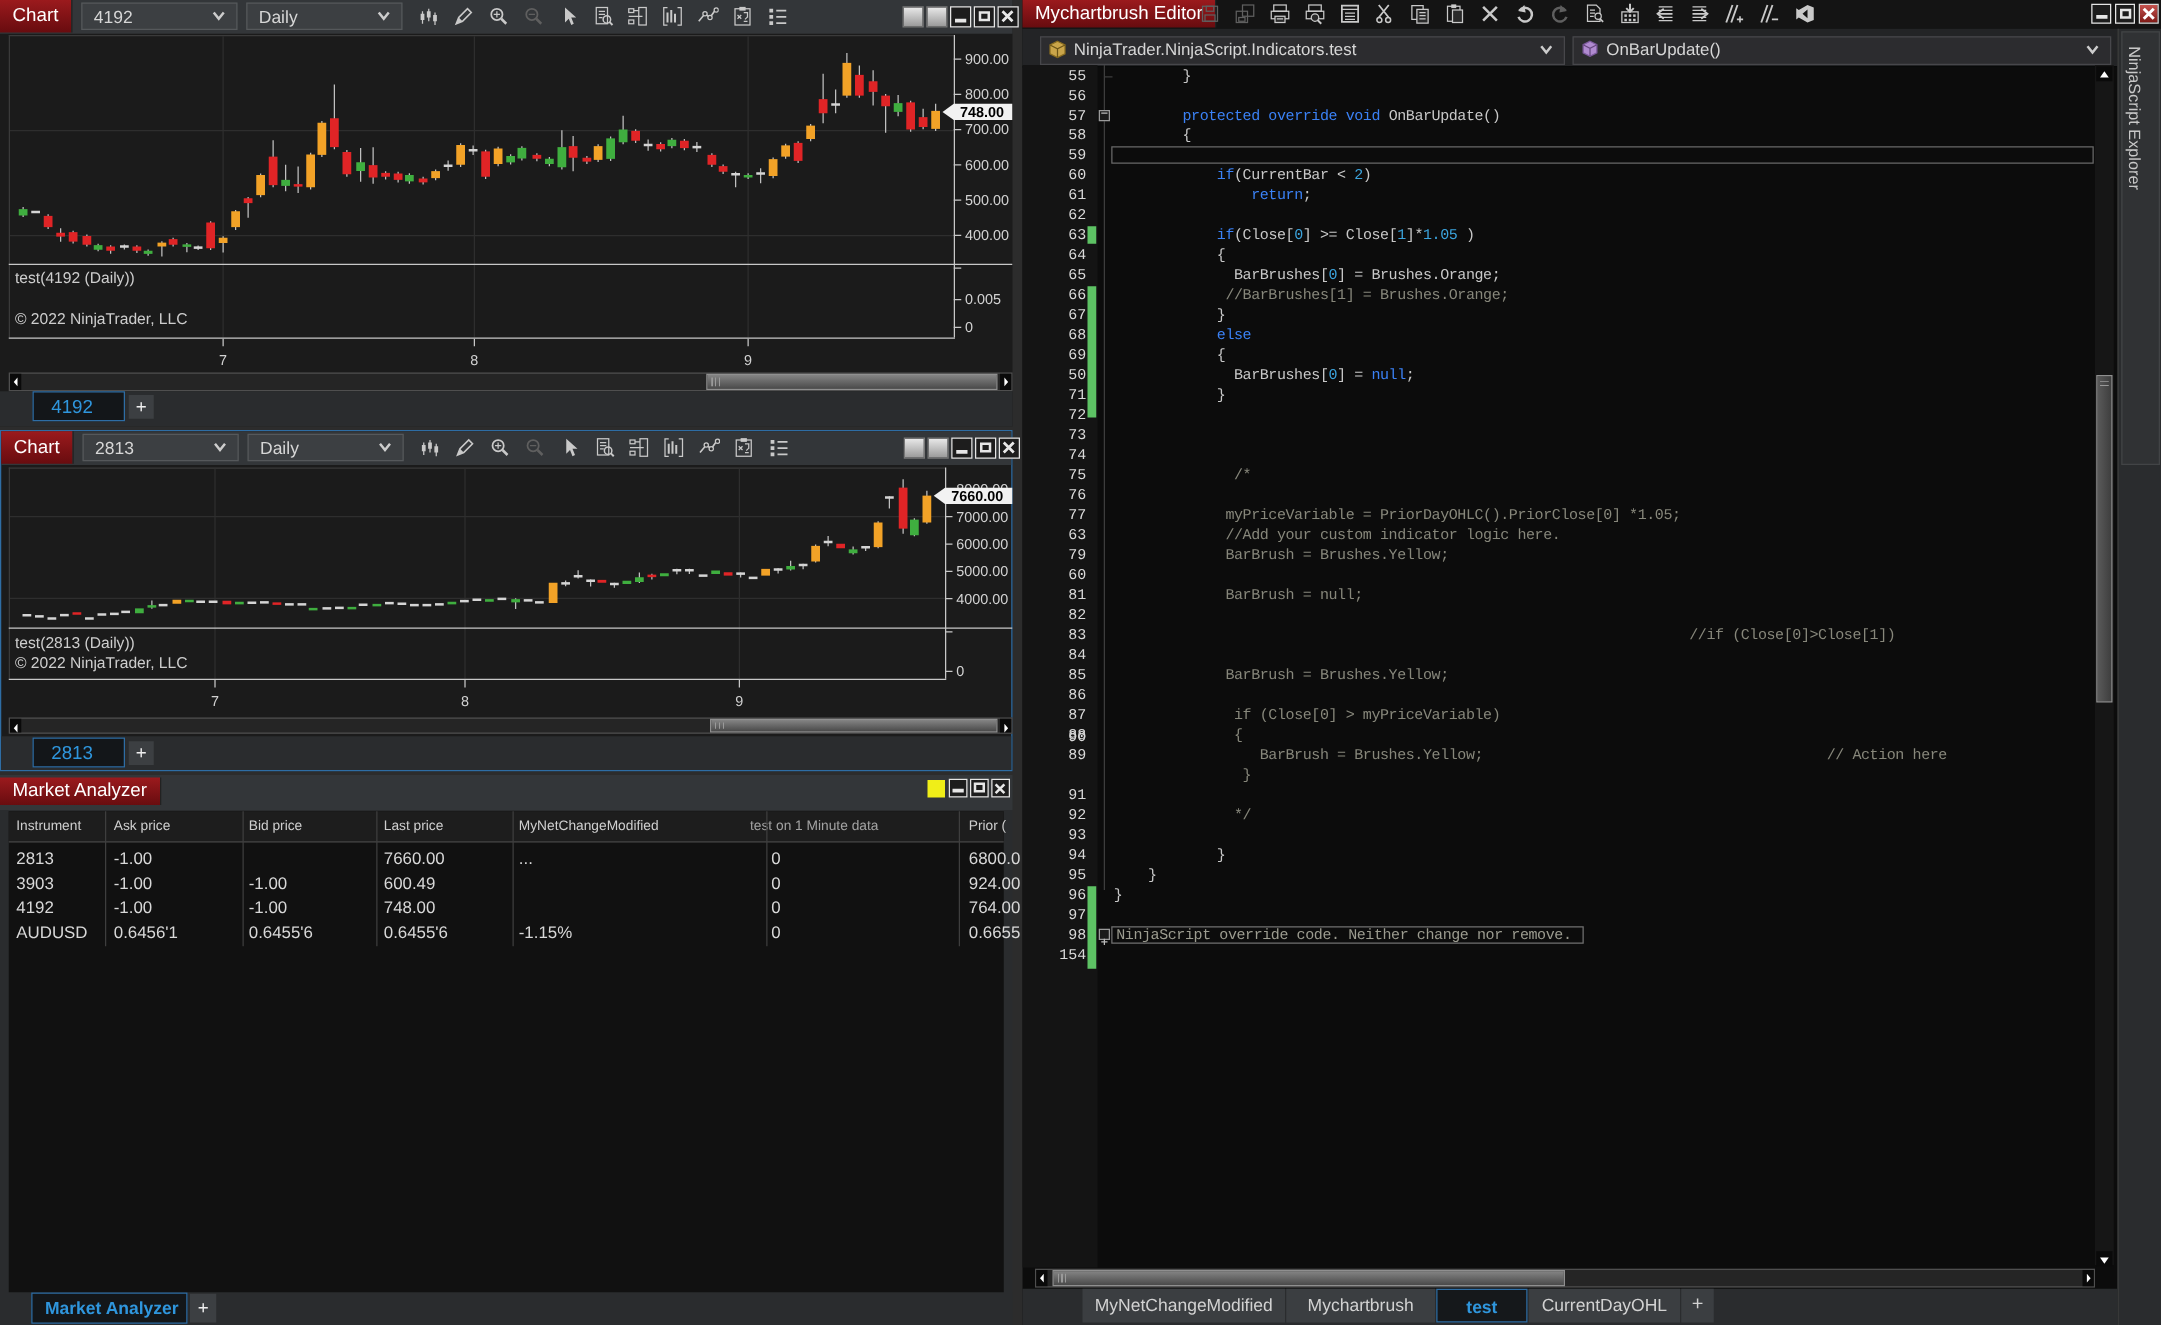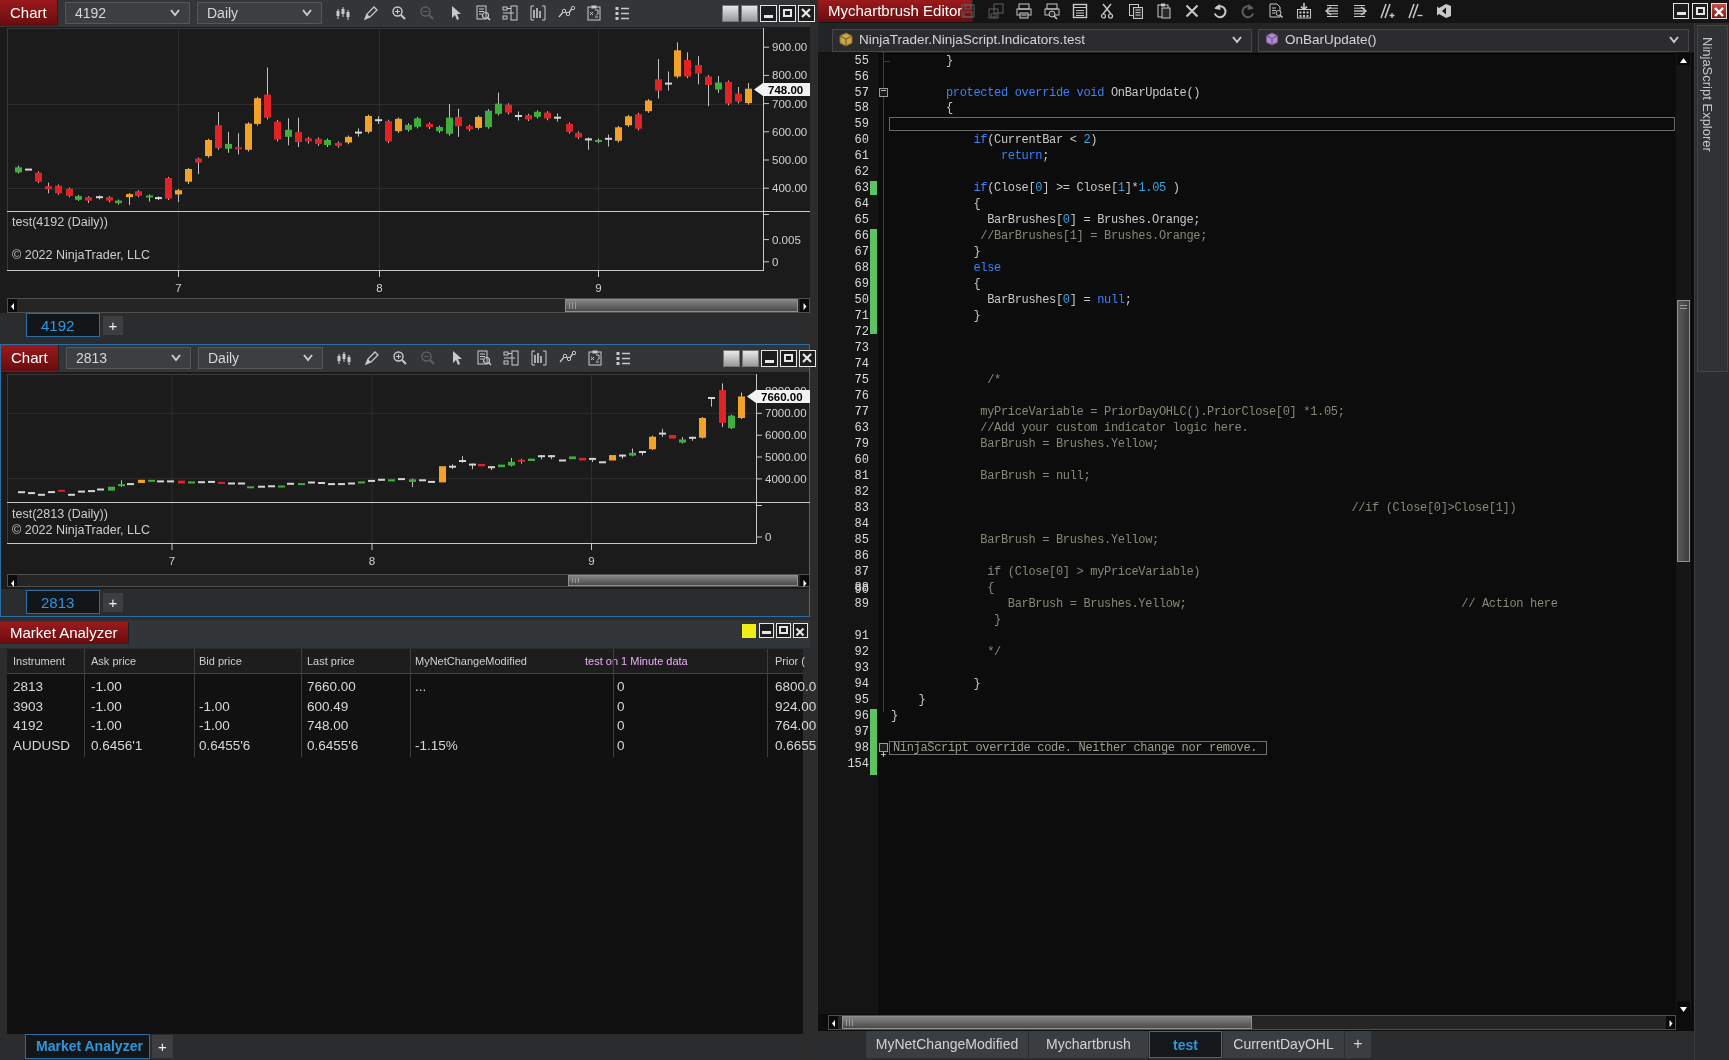--- a/index.html
+++ b/index.html
@@ -566,21 +566,21 @@
 <div class="abs wbtn" style="left:793px;top:3px;width:15px;height:15px"><svg width="10" height="10" style="margin:1px">
         <path d="M1.5 1.5 L8.5 8.5 M8.5 1.5 L1.5 8.5" stroke="#e8e8e8" stroke-width="2"></path>
       </svg></div>
 <div class="abs" style="left:7px;top:29px;width:796px;height:385px;background:#111"></div>
 <div class="abs" style="left:7px;top:29px;width:796px;height:25px;background:#1d1d1d;border-bottom:1px solid #444"></div>
 <div class="mah" style="left:13px;top:35px;color:#cfcfcf">Instrument</div>
 <div class="mah" style="left:91px;top:35px;color:#cfcfcf">Ask price</div>
 <div class="mah" style="left:199px;top:35px;color:#cfcfcf">Bid price</div>
 <div class="mah" style="left:307px;top:35px;color:#cfcfcf">Last price</div>
 <div class="mah" style="left:415px;top:35px;color:#cfcfcf">MyNetChangeModified</div>
-<div class="mah" style="left:585px;top:35px;color:#f0abfc">test on 1 Minute data</div>
+<div class="mah" style="left:600px;top:35px;color:#a3a3a3">test on 1 Minute data</div>
 <div class="mah" style="left:775px;top:35px;color:#cfcfcf">Prior (</div>
 <div class="abs" style="left:84px;top:29px;width:1px;height:108px;background:#3e3e3e"></div>
 <div class="abs" style="left:194px;top:29px;width:1px;height:108px;background:#3e3e3e"></div>
 <div class="abs" style="left:301px;top:29px;width:1px;height:108px;background:#3e3e3e"></div>
 <div class="abs" style="left:410px;top:29px;width:1px;height:108px;background:#3e3e3e"></div>
 <div class="abs" style="left:613px;top:29px;width:1px;height:108px;background:#3e3e3e"></div>
 <div class="abs" style="left:766.5px;top:29px;width:1px;height:108px;background:#3e3e3e"></div>
 <div class="mac" style="left:13px;top:59.0px">2813</div>
 <div class="mac" style="left:91px;top:59.0px">-1.00</div>
 <div class="mac" style="left:307px;top:59.0px">7660.00</div>

